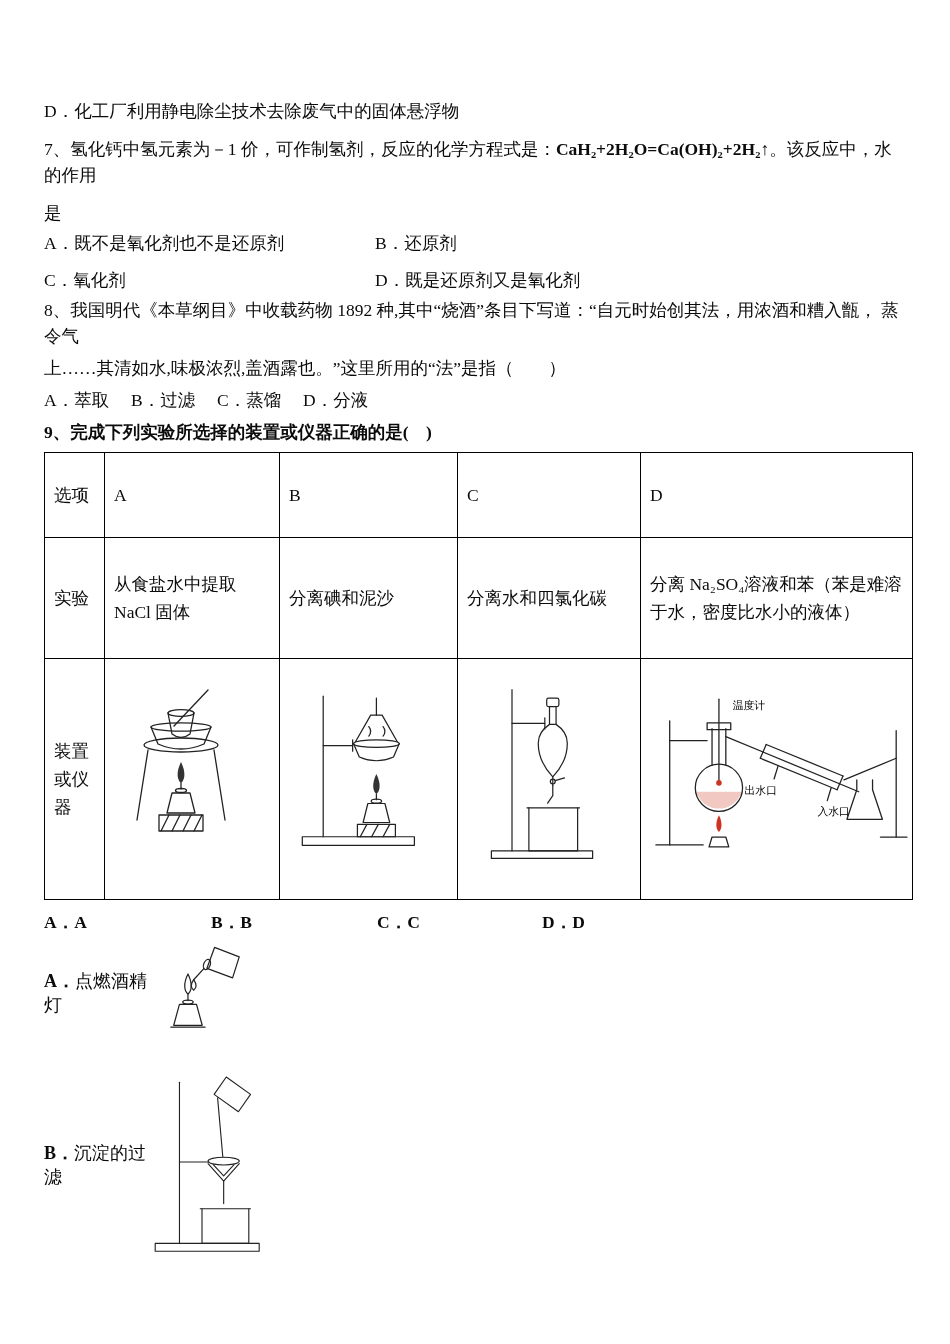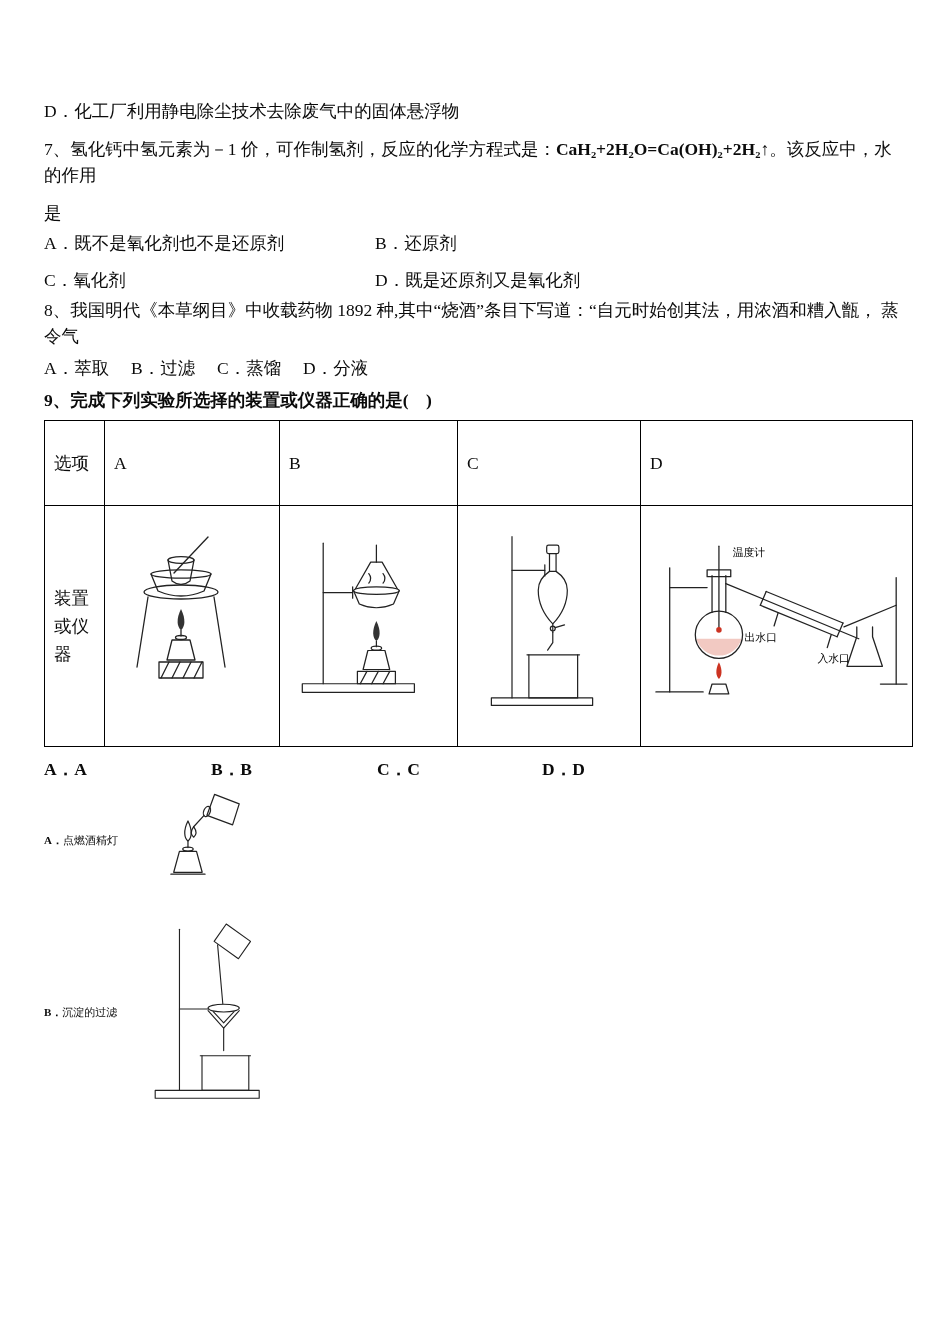--- a/index.html
+++ b/index.html
@@ -15,21 +15,21 @@
   table.sel{border-collapse:collapse;table-layout:fixed;width:868px;margin-top:7px}
   table.sel td{border:1.2px solid #000;font-size:17.5px;line-height:1.6;padding:20px 9px;vertical-align:middle;}
   tr.hdr td{height:44px}
   tr.exp td{height:80px}
   td.appcell{text-align:left;padding:2px;height:200px;vertical-align:middle}
   .vlabel{white-space:pre-line;line-height:34px}
   .prewrap{white-space:pre-wrap}
   .answers{display:flex;margin-top:9px;font-size:17.5px;line-height:26px;font-weight:bold}
   .ans-a{width:167px}.ans-b{width:166px}.ans-c{width:165px}
   .figrow{display:flex;align-items:center}
-  .figlabel{width:106px;font-size:11px}
+  .figlabel{width:106px;font-size:18px}
   .figlabel b{font-weight:bold}
   .lw *{stroke:#222;stroke-width:1.3;fill:none;stroke-linecap:round;stroke-linejoin:round}
   .lw .fill{fill:#333;stroke:none}
   .lw .red{fill:#cc3322;stroke:none}
   .lw .pale{fill:#f2c9c2;stroke:none}
   .lw text{stroke:none;fill:#000;font-family:"Liberation Sans","DejaVu Sans",sans-serif;font-size:11px}
 </style>
 </head>
 <body>
 
@@ -43,39 +43,48 @@
   <div class="line mt4 optrow">
     <span class="c1">A．既不是氧化剂也不是还原剂</span>
     <span>B．还原剂</span>
   </div>
   <div class="line mt11 optrow">
     <span class="c1">C．氧化剂</span>
     <span>D．既是还原剂又是氧化剂</span>
   </div>
 
   <div class="line mt10">8、我国明代《本草纲目》中收载药物 1892 种,其中“烧酒”条目下写道：“自元时始创其法，用浓酒和糟入甑， 蒸令气</div>
+  <div class="line mt6">上……其清如水,味极浓烈,盖酒露也。”这里所用的“法”是指（　　）</div>
   <div class="line mt6 pre">A．萃取　 B．过滤　 C．蒸馏　 D．分液</div>
 
   <div class="line mt6 bold">9、完成下列实验所选择的装置或仪器正确的是(　)</div>
 
   <table class="sel">
     <colgroup>
       <col style="width:60px">
           <col style="width:175px">
           <col style="width:178px">
           <col style="width:183px">
           <col style="width:272px">
     </colgroup>
     <tbody>
           <tr class="hdr">
       <td>选项</td>
       <td>A</td>
       <td>B</td>
       <td>C</td>
       <td>D</td>
+    </tr>
+    <tr class="exp">
+      <td>实验</td>
+      <td class="prewrap">从食盐水中提取
+NaCl 固体</td>
+      <td>分离碘和泥沙</td>
+      <td>分离水和四氯化碳</td>
+      <td>分离 Na₂SO₄溶液和苯（苯是难溶于水，密度比水小的液体）</td>
     </tr>
     <tr>
       <td class="vlabel">装置
 或仪
 器</td>
       <td class="appcell">
         <svg class="lw" width="150" height="186" viewBox="0 0 150 186">
           <line x1="94" y1="8" x2="60" y2="44"></line>
           <ellipse cx="67" cy="31" rx="13" ry="3.4"></ellipse>
           <path d="M54 31 L58 52 Q67 59 76 52 L80 31"></path>

